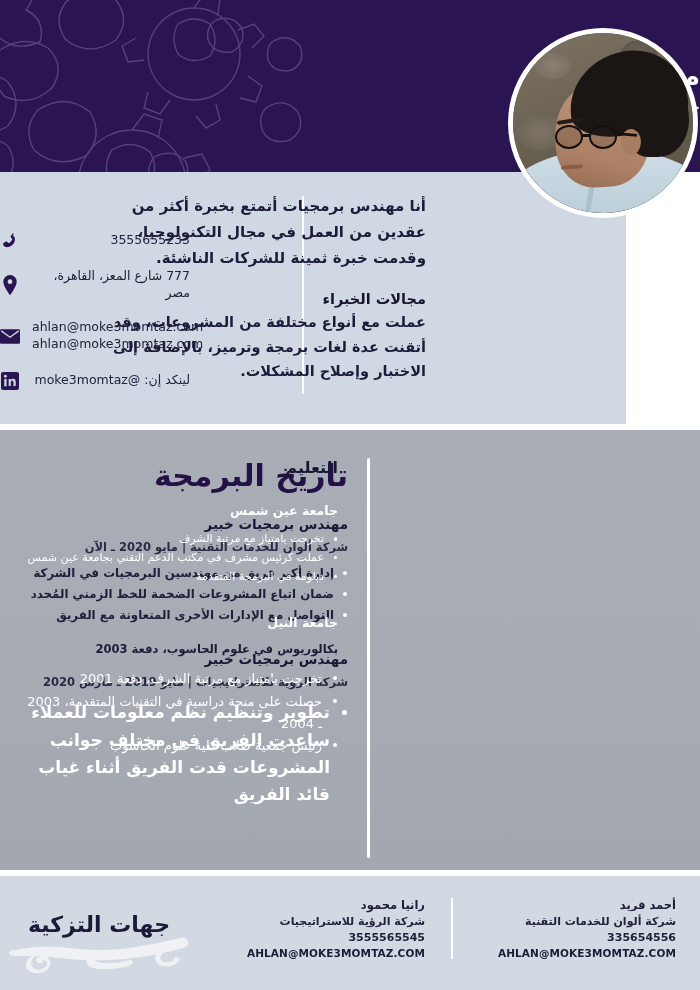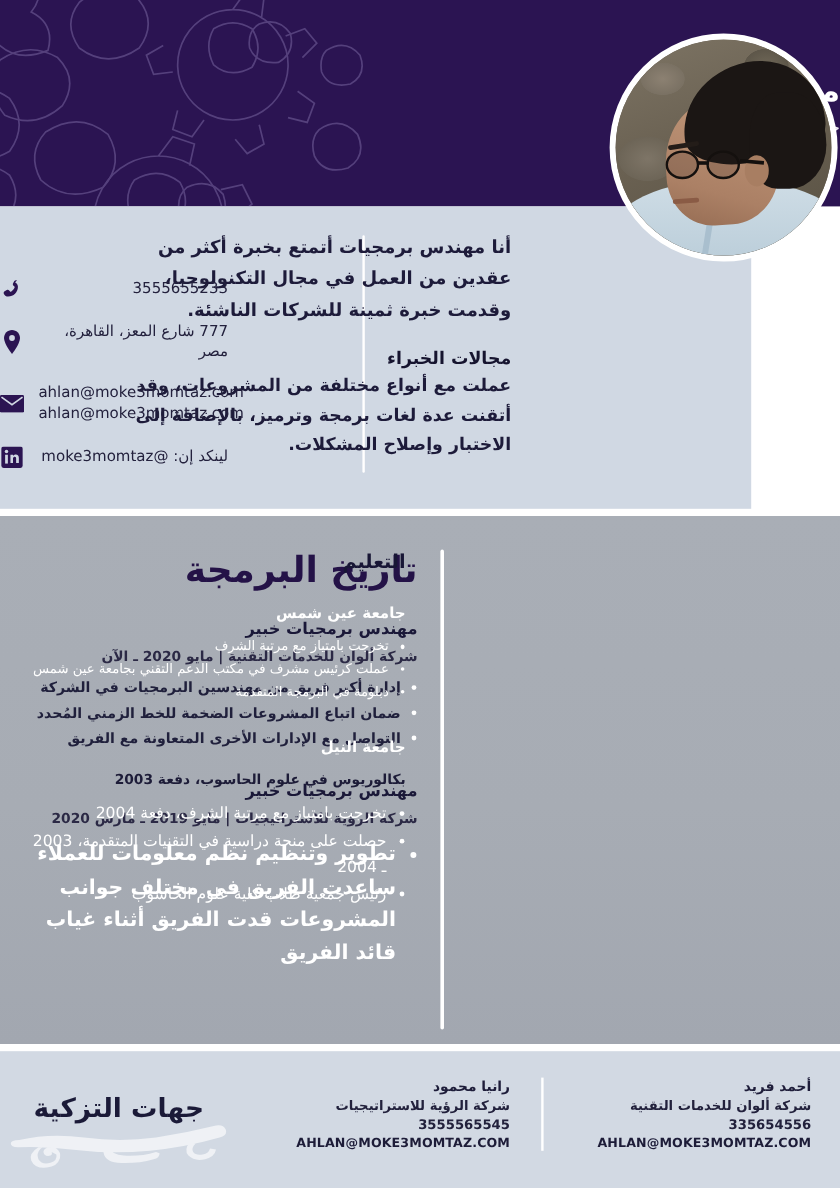--- a/index.html
+++ b/index.html
@@ -667,21 +667,21 @@
           <li>تخرجت بامتياز مع مرتبة الشرف</li>
           <li>عملت كرئيس مشرف في مكتب الدعم التقني بجامعة عين شمس</li>
           <li>دبلومة في البرمجة المتقدمة</li>
         </ul>
       </div>
 
       <div class="edu-item" style="margin-top:30px;">
         <div class="edu-school">جامعة النيل</div>
         <div class="edu-degree small">بكالوريوس في علوم الحاسوب، دفعة 2003</div>
         <ul class="ebullets lg">
-          <li>تخرجت بامتياز مع مرتبة الشرف، دفعة 2004</li>
+          <li>تخرجت بامتياز مع مرتبة الشرف، دفعة 2001</li>
           <li>حصلت على منحة دراسية في التقنيات المتقدمة، 2003 ـ 2004</li>
           <li>رئيس جمعية طلاب كلية علوم الحاسوب</li>
         </ul>
       </div>
     </div>
 
   </div>
 
   <div class="footer">
 

